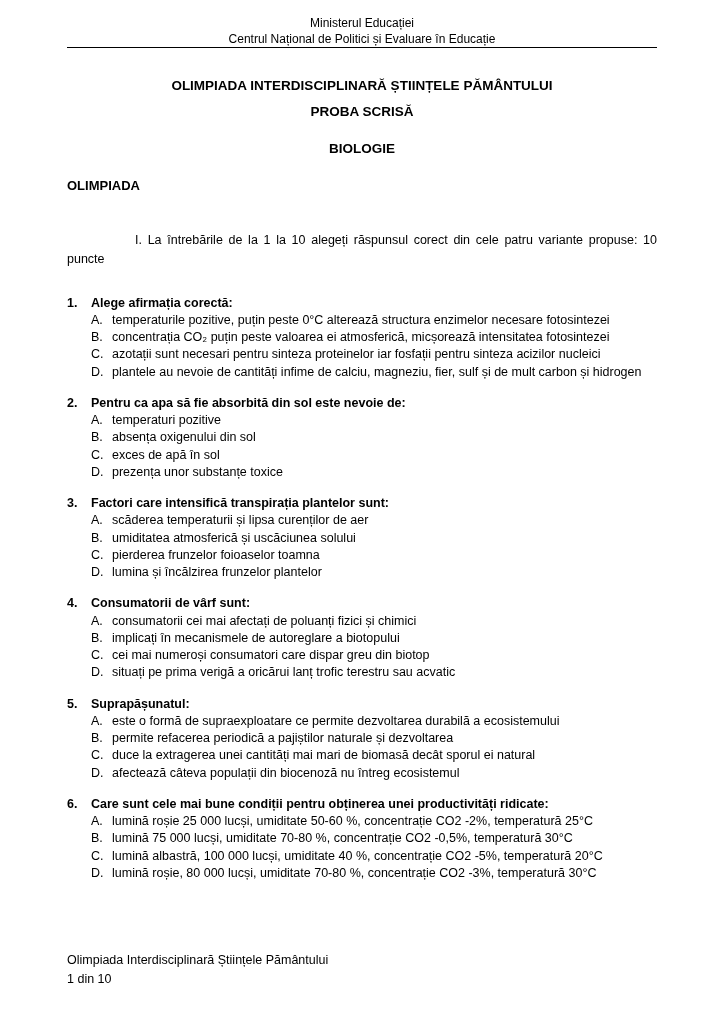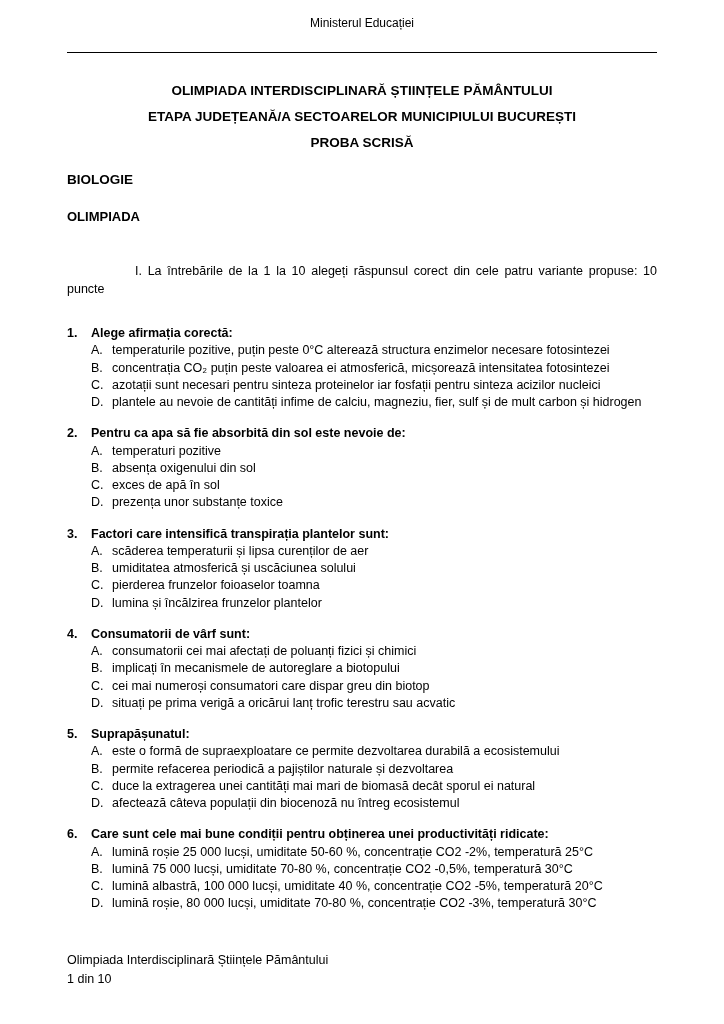--- a/index.html
+++ b/index.html
@@ -14,33 +14,33 @@
   }
   .page {
     position: absolute;
     inset: 0;
     padding: 16px 67px 0 67px;
   }
   .doc-header {
     text-align: center;
     font-size: 12px;
     line-height: 1.3;
-    padding-bottom: 20px;
+    padding-bottom: 0;
     border-bottom: 1px solid #000;
   }
   .titles {
     margin-top: 30px;
     text-align: center;
     font-weight: bold;
     font-size: 13.5px;
   }
   .titles .t-line { margin-bottom: 11px; }
   .subject-line {
     margin-top: 22px;
-    text-align: left;
+    text-align: center;
     font-weight: bold;
     font-size: 13.5px;
   }
   .section-label {
     margin-top: 22px;
     font-weight: bold;
     font-size: 13px;
   }
   .instruction {
     margin-top: 38px;
@@ -75,25 +75,25 @@
     margin-top: 5px;
   }
 </style>
 </head>
 <body>
 
 <div class="page">
 
   <div class="doc-header">
     <div>Ministerul Educației</div>
+    <div>Centrul Național de Politici și Evaluare în Educație</div>
   </div>
 
   <div class="titles">
     <div class="t-line">OLIMPIADA INTERDISCIPLINARĂ ȘTIINȚELE PĂMÂNTULUI</div>
-    <div class="t-line">ETAPA JUDEȚEANĂ/A SECTOARELOR MUNICIPIULUI BUCUREȘTI</div>
     <div class="t-line">PROBA SCRISĂ</div>
   </div>
 
   <div class="subject-line">BIOLOGIE</div>
 
   <div class="section-label">OLIMPIADA</div>
 
   <div class="instruction">I. La întrebările de la 1 la 10 alegeți răspunsul corect din cele patru variante propuse: 10 puncte</div>
 
   <div class="questions">

